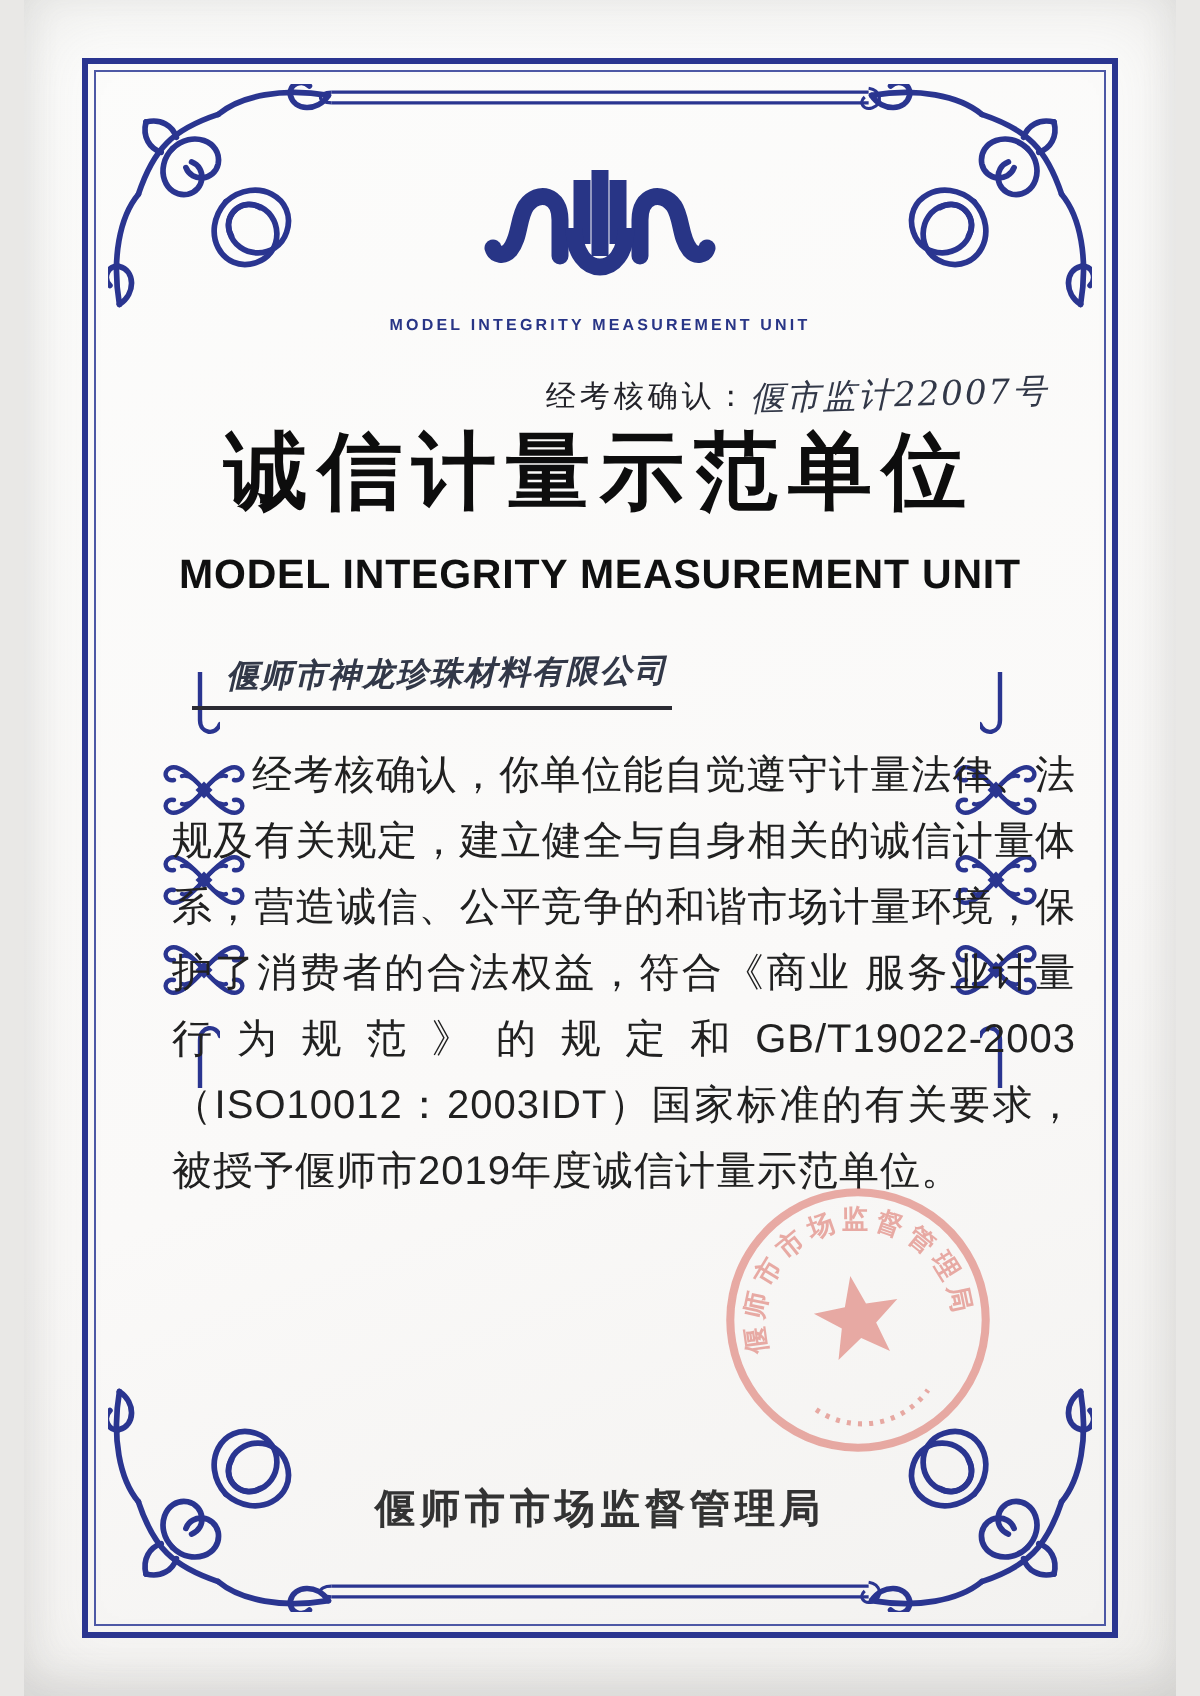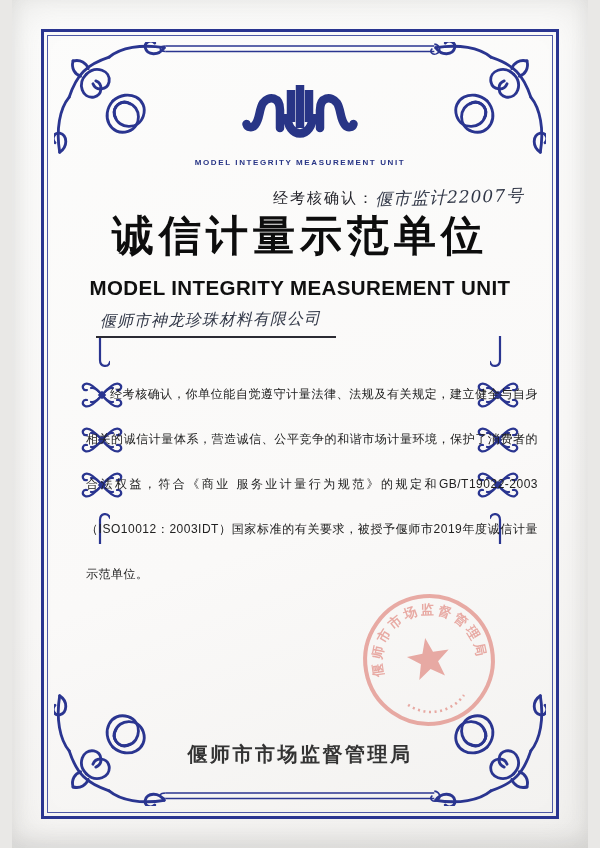--- a/index.html
+++ b/index.html
@@ -42,28 +42,28 @@
     position:absolute;top:208px;left:0;width:100%;text-align:center;
     font-family:"Liberation Serif","DejaVu Serif",serif;font-weight:900;
     font-size:42px;letter-spacing:5px;color:#0d0d0d;
   }
   .title-en{
     position:absolute;top:276px;left:0;width:100%;text-align:center;
     font-weight:800;font-size:20.5px;letter-spacing:.4px;color:#101010;
   }
   
   .awardee{
-    position:absolute;top:310px;left:84px;width:234px;
-    border-bottom:2px solid #2b2b33;padding:0 2px 5px 4px;text-align:left;
+    position:absolute;top:327px;left:84px;width:234px;
+    border-bottom:2px solid #2b2b33;padding:0 2px 5px 4px;text-align:right;font-weight:bold;
   }
   .awardee .hand{font-size:16px;transform:rotate(-.8deg);letter-spacing:1px;}
   
   .body-text{
     position:absolute;top:372px;left:74px;width:452px;
-    font-size:12px;line-height:45px;color:#212121;
+    font-size:20px;line-height:33px;color:#212121;
     text-align:justify;text-indent:2em;letter-spacing:.5px;
   }
   
   .issuer-label{position:absolute;top:645px;left:308px;font-size:17px;font-weight:600;color:#222;letter-spacing:1px;z-index:3;}
   .seal{position:absolute;top:585px;left:342px;width:150px;height:150px;opacity:.5;transform:rotate(-10deg);z-index:2;}
   .issuer-name{
     position:absolute;top:741px;left:0;width:100%;text-align:center;
     font-size:20px;font-weight:600;letter-spacing:2.5px;color:#333;
   }
   svg{display:block;}

